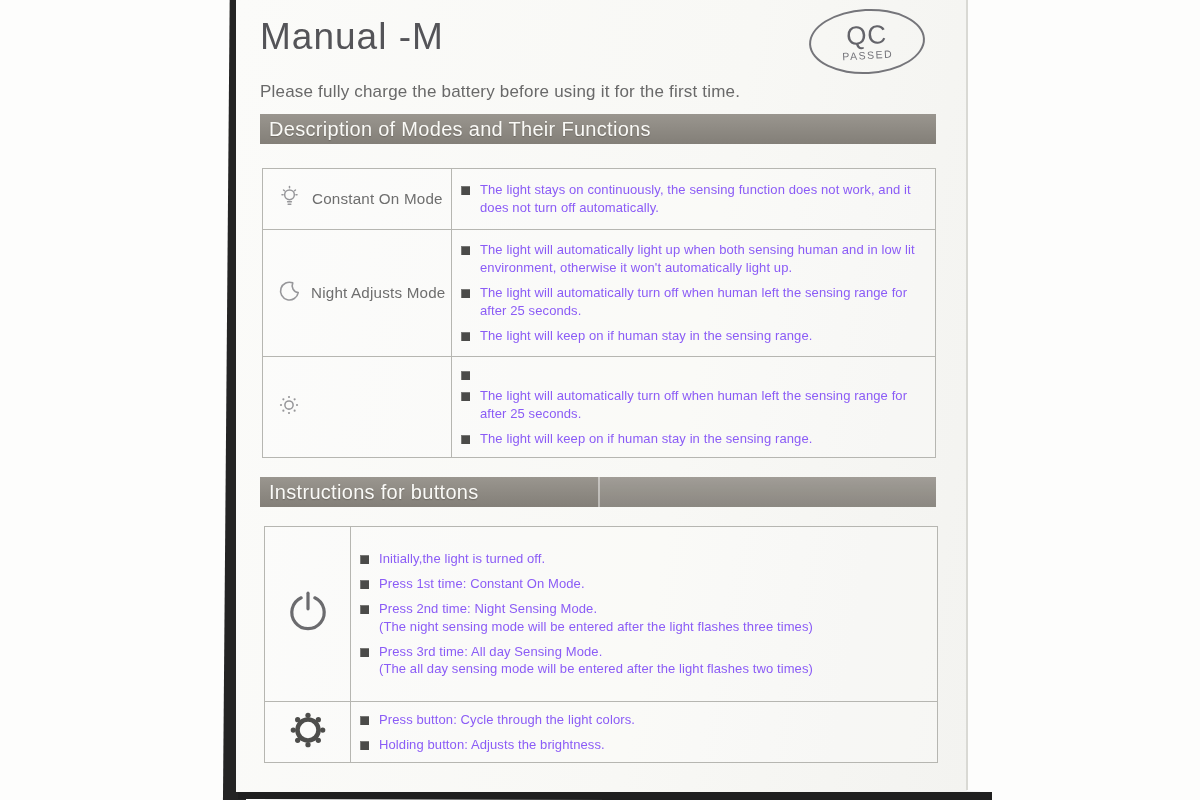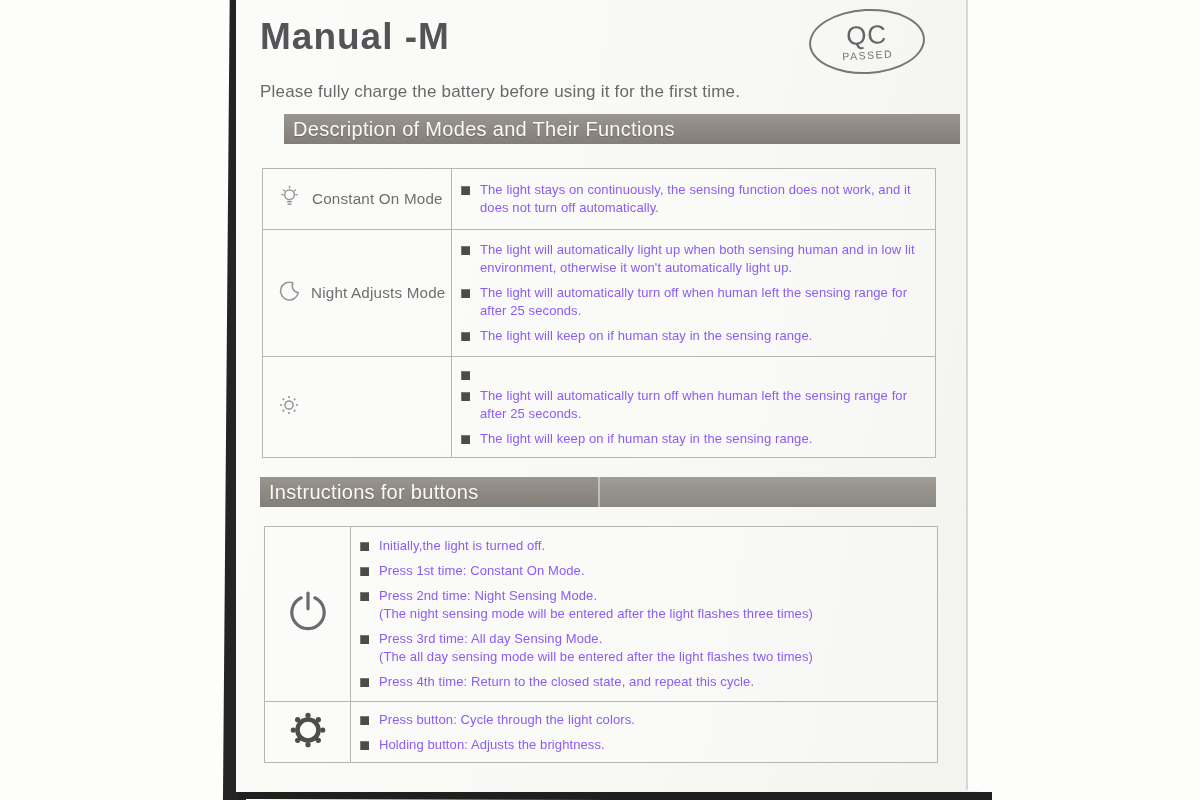--- a/index.html
+++ b/index.html
@@ -9,35 +9,35 @@
   
   .strip-left{position:absolute;left:222px;top:0;width:24px;height:800px;
               background:#242424;clip-path:polygon(32% 0,60% 0,100% 100%,4% 100%);}
   .strip-bottom{position:absolute;left:238px;top:791px;width:754px;height:9px;
                 background:#1f1f1f;transform:rotate(0.15deg);}
   .paper{position:absolute;left:236px;top:0;width:731px;height:792px;
          background:linear-gradient(100deg,#fbfbf9 0%,#f8f8f5 60%,#f3f3f0 100%);}
   .paper-edge{position:absolute;left:966px;top:0;width:2px;height:790px;background:#d9d9d4;}
 
   
-  .title{position:absolute;left:260px;top:16px;font-size:37px;font-weight:700;
+  .title{position:absolute;left:260px;top:16px;font-size:37px;font-weight:400;
          color:#545458;letter-spacing:1px;}
   .qc{position:absolute;left:809px;top:9px;width:112px;height:61px;
       border:2px solid #75757a;border-radius:50%;transform:rotate(-3deg);
       display:flex;flex-direction:column;align-items:center;justify-content:center;}
   .qc-top{font-size:26px;color:#64646a;letter-spacing:1px;line-height:1;}
   .qc-bottom{font-size:10.5px;color:#74747a;letter-spacing:1.5px;margin-top:1px;}
   .intro{position:absolute;left:260px;top:82px;font-size:17px;color:#696969;letter-spacing:.2px;text-align:center;}
 
   
   .bar{position:absolute;left:260px;width:676px;height:30px;line-height:30px;
        background:linear-gradient(180deg,#9a968f 0%,#8d8982 55%,#837f78 100%);
        color:#fafaf7;font-size:20px;font-weight:500;padding-left:9px;box-sizing:border-box;
        text-shadow:0 1px 1px rgba(60,55,45,.35);letter-spacing:.3px;}
-  .bar1{top:114px;margin-left:24px;}
+  .bar1{top:114px;}
   .bar2{top:477px;}
   .bar-seam{position:absolute;left:338px;top:0;width:2px;height:100%;background:rgba(255,255,255,.45);}
   .bar-light{position:absolute;left:340px;top:0;right:0;height:100%;background:rgba(255,255,255,.07);}
 
   
   .tbl{position:absolute;border:1px solid #b6b6b1;background:rgba(255,255,255,.25);
        display:flex;flex-direction:column;box-sizing:border-box;}
   .tbl1{left:262px;top:168px;width:674px;height:290px;justify-content:space-between;}
   .tbl2{left:264px;top:526px;width:674px;height:237px;}
   .trow{display:flex;border-bottom:1px solid #b6b6b1;box-sizing:border-box;}
@@ -195,24 +195,20 @@
             <span class="note">(The night sensing mode will be entered after the light flashes three times)</span>
           </div>
         </div>
         <div class="bullet">
           <span class="sq"></span>
           <div class="bt">
             <span>Press 3rd time: All day Sensing Mode.</span>
             <span class="note">(The all day sensing mode will be entered after the light flashes two times)</span>
           </div>
         </div>
-        <div class="bullet">
-          <span class="sq"></span>
-          <div class="bt">Press 4th time: Return to the closed state, and repeat this cycle.</div>
-        </div>
       </div>
     </div>
 
     <div class="trow" style="height:67px;">
       <div class="cell-icon">
         <span style="color:#4d4d4b;">
           <svg width="42" height="42" viewBox="0 0 24 24" fill="none">
             <circle cx="12" cy="12" r="6" stroke="currentColor" stroke-width="2.6"></circle>
             <g fill="currentColor">
               <circle cx="12" cy="3.6" r="1.5"></circle>

